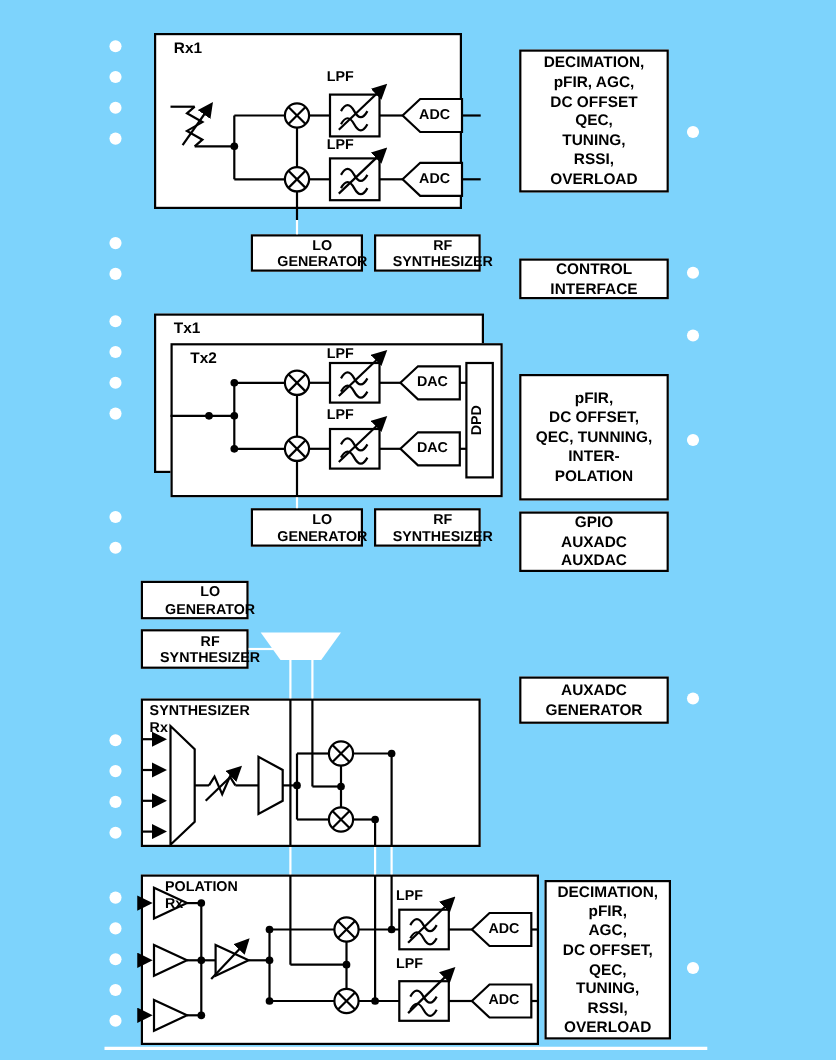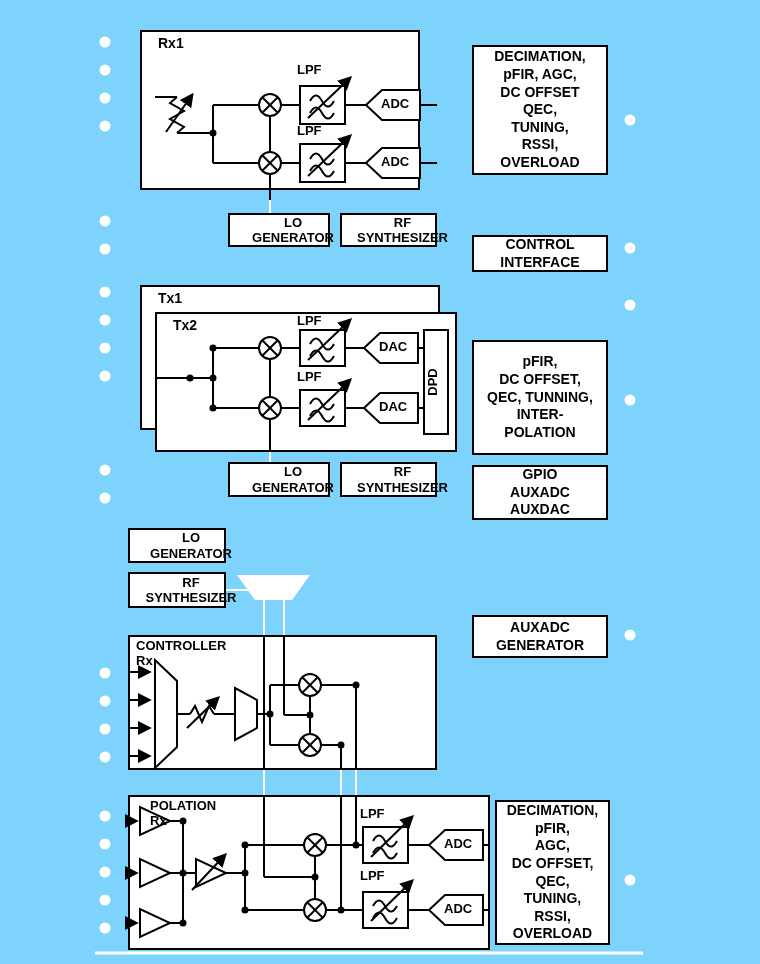--- a/index.html
+++ b/index.html
@@ -332,21 +332,21 @@
       <circle cx="630" cy="120" r="5.5"></circle>
       <circle cx="630" cy="248" r="5.5"></circle>
       <circle cx="630" cy="305" r="5.5"></circle>
       <circle cx="630" cy="400" r="5.5"></circle>
       <circle cx="630" cy="635" r="5.5"></circle>
       <circle cx="630" cy="880" r="5.5"></circle>
     </g>
   </svg>
 
   <div class="labels">
-    <div class="lbl center" style="left:136px;top:639px;width:122px">CONTROLLER
+    <div class="lbl center" style="left:136px;top:639px;width:122px">SYNTHESIZER
 Rx</div>
     <div class="lbl center" style="left:150px;top:799px;width:120px">POLATION
 Rx</div>
 
     <div class="lbl center" style="left:297px;top:63px;width:34px">LPF</div>
     <div class="lbl center" style="left:297px;top:124px;width:34px">LPF</div>
     <div class="lbl center" style="left:297px;top:314px;width:34px">LPF</div>
     <div class="lbl center" style="left:297px;top:370px;width:34px">LPF</div>
     <div class="lbl center" style="left:360px;top:807px;width:34px">LPF</div>
     <div class="lbl center" style="left:360px;top:869px;width:34px">LPF</div>

